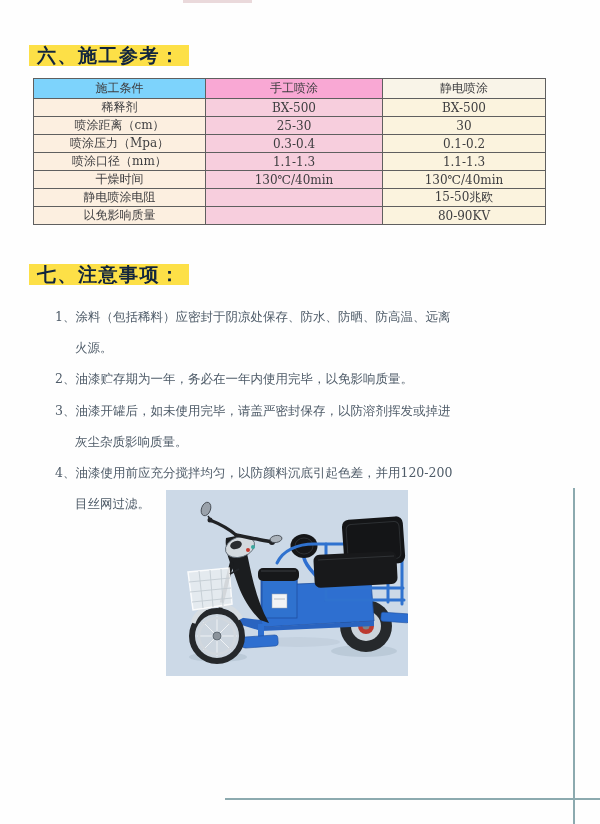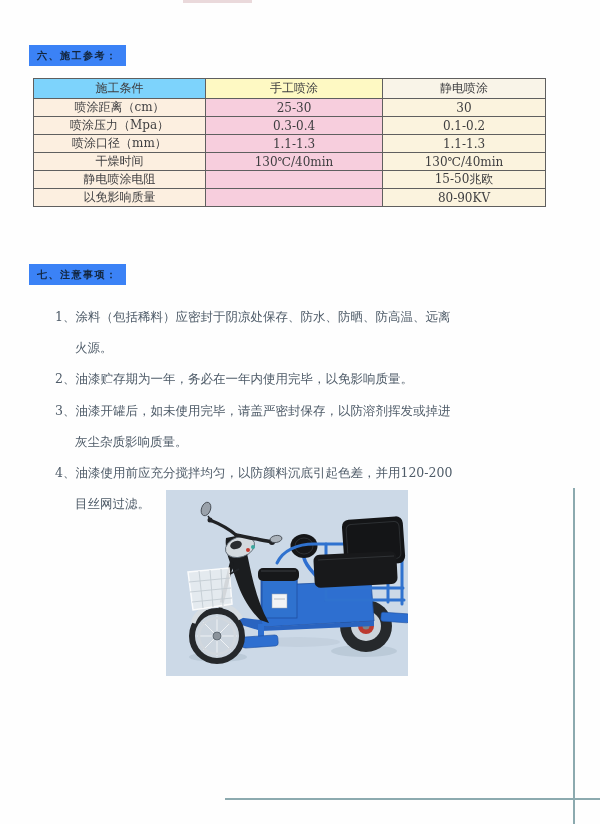--- a/index.html
+++ b/index.html
@@ -11,21 +11,21 @@
   .page{position:absolute;left:0;top:0;width:600px;height:824px;background:#fefefe;overflow:hidden;}
 
   
   .top-mark{position:absolute;left:183px;top:0;width:69px;height:3px;background:#ead9db;}
   .v-line{position:absolute;left:573px;top:488px;width:2px;height:336px;background:#8caaaf;}
   .h-line{position:absolute;left:225px;top:798px;width:375px;height:2px;background:#8caaaf;}
 
   
   .sec-header{
     position:absolute;left:29px;height:19px;line-height:19px;
-    background:#3b82f6;color:#12253d;font-weight:bold;font-size:10px;
+    background:#fde047;color:#12253d;font-weight:bold;font-size:19px;
     padding:1px 8px 1px 8px;letter-spacing:1.5px;
     font-family:"Liberation Sans","DejaVu Sans",sans-serif;white-space:nowrap;
   }
   .sec-header.h6{top:45px;}
   .sec-header.h7{top:264px;}
 
   
   table.spec{
     position:absolute;left:33px;top:78px;width:512px;
     border-collapse:collapse;table-layout:fixed;
@@ -35,21 +35,21 @@
   table.spec col.c2{width:177px;}
   table.spec col.c3{width:163px;}
   table.spec th,table.spec td{
     border:1px solid #5f5f5f;text-align:center;vertical-align:middle;
     padding:0 2px;font-weight:normal;white-space:nowrap;overflow:hidden;
   }
   table.spec{border:1.5px solid #3a3a3a;}
   table.spec thead tr{height:20px;}
   table.spec tbody tr{height:18px;}
   .hc1{background:#7dd3fc;}
-  .hc2{background:#fef9c3;}
+  .hc2{background:#f9a8d4;}
   .hc3{background:#f9f4e8;}
   td.c1{background:#fcefe0;}
   td.c2{background:#f7cedd;}
   td.c3{background:#fbf3de;}
 
   
   .notes{
     position:absolute;left:55px;top:295px;width:460px;
     font-size:12.5px;line-height:18.2px;color:#4e5b68;
   }
@@ -78,20 +78,25 @@
         <col class="c3">
       </colgroup>
     <thead>
       <tr>
         <th class="hc1">施工条件</th>
         <th class="hc2">手工喷涂</th>
         <th class="hc3">静电喷涂</th>
       </tr>
     </thead>
     <tbody>
+      <tr>
+        <td class="c1">稀释剂</td>
+        <td class="c2">BX-500</td>
+        <td class="c3">BX-500</td>
+      </tr>
       <tr>
         <td class="c1">喷涂距离（cm）</td>
         <td class="c2">25-30</td>
         <td class="c3">30</td>
       </tr>
       <tr>
         <td class="c1">喷涂压力（Mpa）</td>
         <td class="c2">0.3-0.4</td>
         <td class="c3">0.1-0.2</td>
       </tr>

